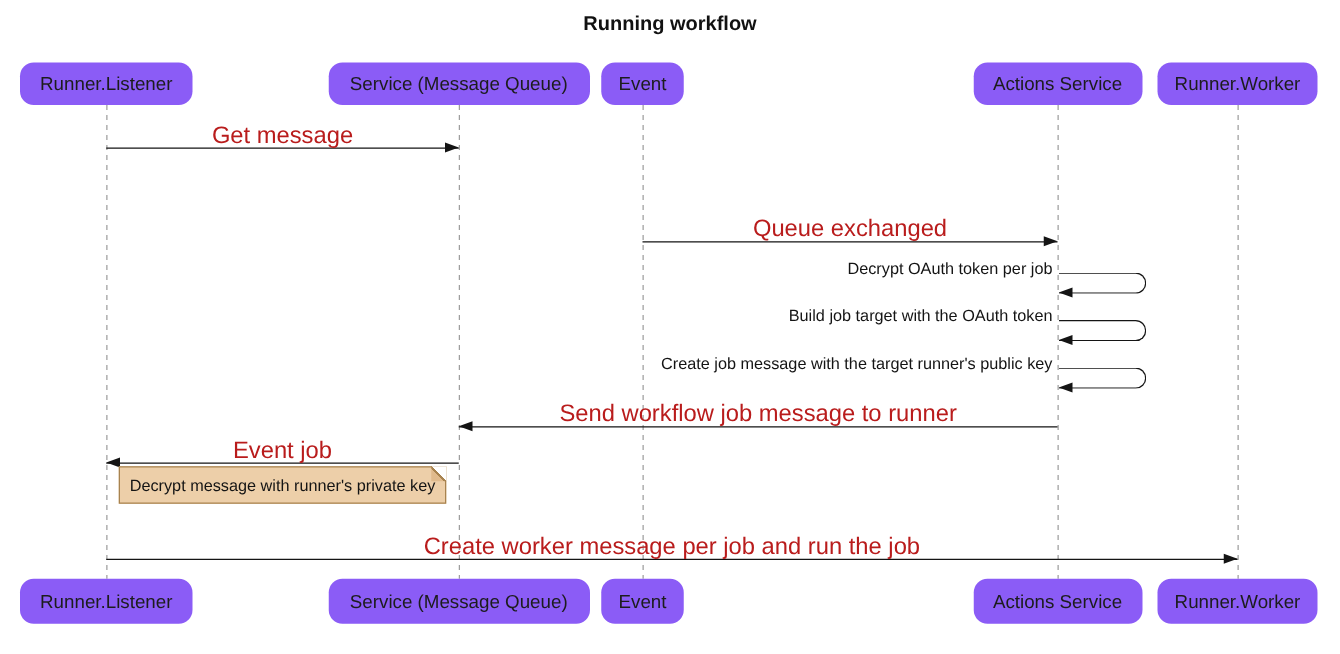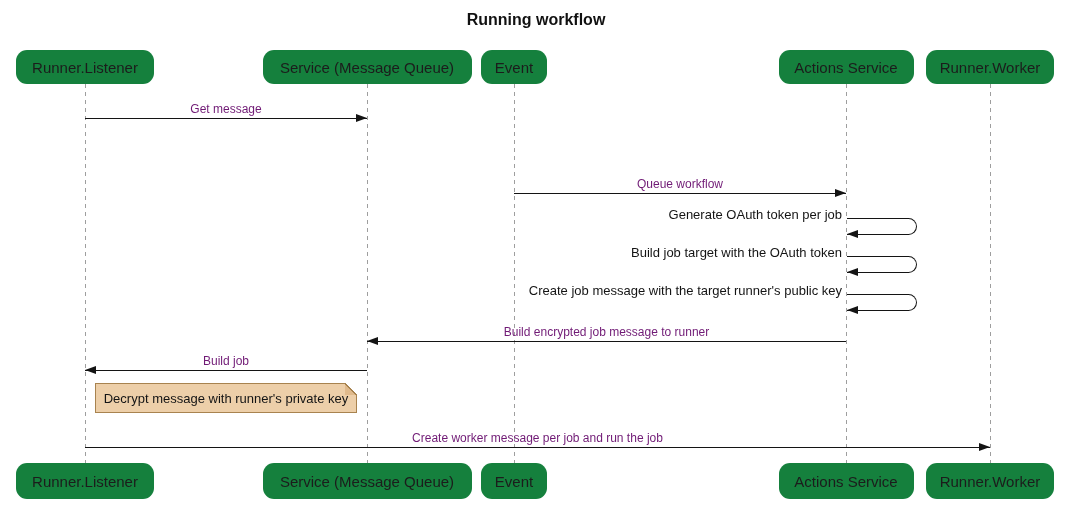--- a/index.html
+++ b/index.html
@@ -9,32 +9,32 @@
     background:#ffffff;
     font-family:"Liberation Sans", sans-serif;
     overflow:hidden;
   }
   .title {
     position:absolute; left:0; right:0; top:11px;
     text-align:center; font-weight:bold; font-size:16px; color:#111111;
   }
   .participant {
     position:absolute; height:34px;
-    background:#15803d; border-radius:11px;
+    background:#8b5cf6; border-radius:11px;
     display:flex; align-items:center; justify-content:center;
     font-size:15px; color:#1c1c1c; white-space:nowrap;
     box-sizing:border-box;
   }
   .lifeline {
     position:absolute; width:1px;
     background:repeating-linear-gradient(to bottom,#9e9e9e 0 4px, transparent 4px 8px);
   }
   .msg-line { position:absolute; height:0; border-top:1.4px solid #141414; }
   .msg-label {
-    position:absolute; font-size:12px; line-height:14px; color:#701a75;
+    position:absolute; font-size:19px; line-height:14px; color:#b91c1c;
     text-align:center; white-space:nowrap;
   }
   .head { position:absolute; width:0; height:0;
     border-top:4.5px solid transparent; border-bottom:4.5px solid transparent; }
   .head.right { border-left:11px solid #141414; }
   .head.left  { border-right:11px solid #141414; }
   .self-loop {
     position:absolute; box-sizing:border-box;
     width:70px; height:17px;
     border:1.4px solid #141414; border-left:none;
@@ -72,34 +72,34 @@
     <div class="lifeline" style="left: 846px; top: 84px; height: 379px;"></div>
     <div class="participant" style="left: 778.5px; top: 50px; width: 135px; height: 34px;">Actions Service</div>
     <div class="participant" style="left: 778.5px; top: 463px; width: 135px; height: 36px;">Actions Service</div>
     <div class="lifeline" style="left: 990px; top: 84px; height: 379px;"></div>
     <div class="participant" style="left: 926px; top: 50px; width: 128px; height: 34px;">Runner.Worker</div>
     <div class="participant" style="left: 926px; top: 463px; width: 128px; height: 36px;">Runner.Worker</div>
     <div class="msg-line" style="left: 85px; top: 118px; width: 282px;"></div>
     <div class="msg-label" style="left: 85px; width: 282px; top: 102px;">Get message</div>
     <div class="head right" style="left: 356px; top: 114px;"></div>
     <div class="msg-line" style="left: 514px; top: 193px; width: 332px;"></div>
-    <div class="msg-label" style="left: 514px; width: 332px; top: 177px;">Queue workflow</div>
+    <div class="msg-label" style="left: 514px; width: 332px; top: 177px;">Queue exchanged</div>
     <div class="head right" style="left: 835px; top: 189px;"></div>
-    <div class="self-label" style="right: 230px; top: 208px;">Generate OAuth token per job</div>
+    <div class="self-label" style="right: 230px; top: 208px;">Decrypt OAuth token per job</div>
     <div class="self-loop" style="left: 847px; top: 218px; width: 70px;"></div>
     <div class="head left" style="left: 847px; top: 230px;"></div>
     <div class="self-label" style="right: 230px; top: 246px;">Build job target with the OAuth token</div>
     <div class="self-loop" style="left: 847px; top: 256px; width: 70px;"></div>
     <div class="head left" style="left: 847px; top: 268px;"></div>
     <div class="self-label" style="right: 230px; top: 284px;">Create job message with the target runner's public key</div>
     <div class="self-loop" style="left: 847px; top: 294px; width: 70px;"></div>
     <div class="head left" style="left: 847px; top: 306px;"></div>
     <div class="msg-line" style="left: 367px; top: 341px; width: 479px;"></div>
-    <div class="msg-label" style="left: 367px; width: 479px; top: 325px;">Build encrypted job message to runner</div>
+    <div class="msg-label" style="left: 367px; width: 479px; top: 325px;">Send workflow job message to runner</div>
     <div class="head left" style="left: 367px; top: 337px;"></div>
     <div class="msg-line" style="left: 85px; top: 370px; width: 282px;"></div>
-    <div class="msg-label" style="left: 85px; width: 282px; top: 354px;">Build job</div>
+    <div class="msg-label" style="left: 85px; width: 282px; top: 354px;">Event job</div>
     <div class="head left" style="left: 85px; top: 366px;"></div>
-    <div class="note" style="left: 95px; top: 383px; width: 262px; height: 30px;">Decrypt message with runner's private key<div class="fold"></div></div>
+    <div class="note" style="left: 95px; top: 373px; width: 262px; height: 30px;">Decrypt message with runner's private key<div class="fold"></div></div>
     <div class="msg-line" style="left: 85px; top: 447px; width: 905px;"></div>
     <div class="msg-label" style="left: 85px; width: 905px; top: 431px;">Create worker message per job and run the job</div>
     <div class="head right" style="left: 979px; top: 443px;"></div>
   </div>
 
 </body></html>

